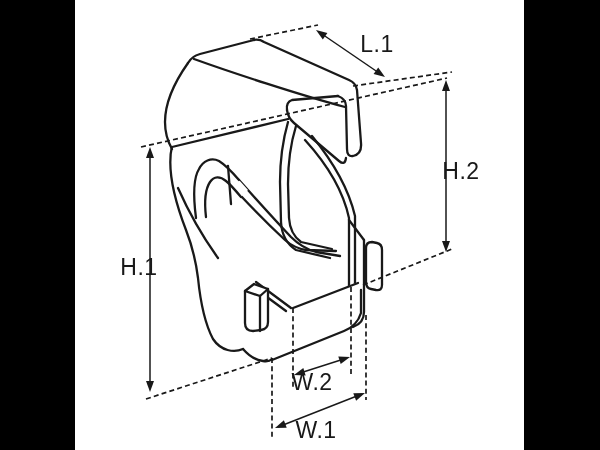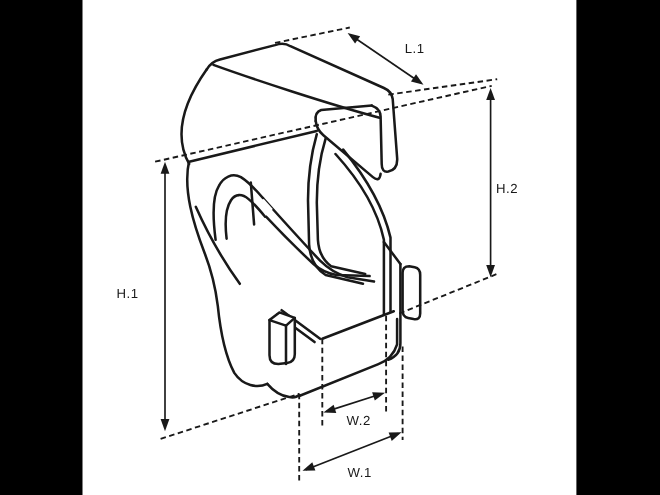--- a/index.html
+++ b/index.html
@@ -20,21 +20,21 @@
   .ln{fill:none;stroke:var(--line);stroke-width:2.3;stroke-linecap:round;stroke-linejoin:round;}
   .fillw{fill:var(--bg);stroke:none;}
   
   .dim{fill:none;stroke:var(--line);stroke-width:1.5;stroke-linecap:butt;}
   .dash{fill:none;stroke:var(--line);stroke-width:1.7;stroke-dasharray:5 3.2;stroke-linecap:butt;}
   .ah{fill:var(--line);stroke:none;}
   .bar{fill:var(--bar);}
   .dim-label{
     position:absolute;
     transform:translate(-50%,-50%);
-    font-size:12px;
+    font-size:23px;
     letter-spacing:0.5px;
     color:var(--line);
     white-space:nowrap;
     user-select:none;
   }
 </style>
 </head>
 <body>
 
 <div id="viewport">
@@ -150,17 +150,17 @@
         <polygon class="ah" points="365,393 356.1,400.8 353.3,393.2"></polygon>
       </g>
     </g>
 
     <rect class="bar" x="0" y="0" width="75" height="450"></rect>
     <rect class="bar" x="524" y="0" width="76" height="450"></rect>
   </svg>
 
   <div class="dim-label" style="left:377px;top:44px">L.1</div>
   <div class="dim-label" style="left:461px;top:171px">H.2</div>
-  <div class="dim-label" style="left:116px;top:267px">H.1</div>
-  <div class="dim-label" style="left:326px;top:382px">W.2</div>
-  <div class="dim-label" style="left:327px;top:430px">W.1</div>
+  <div class="dim-label" style="left:139px;top:267px">H.1</div>
+  <div class="dim-label" style="left:312px;top:382px">W.2</div>
+  <div class="dim-label" style="left:316px;top:430px">W.1</div>
 
 </div>
 
 </body></html>

